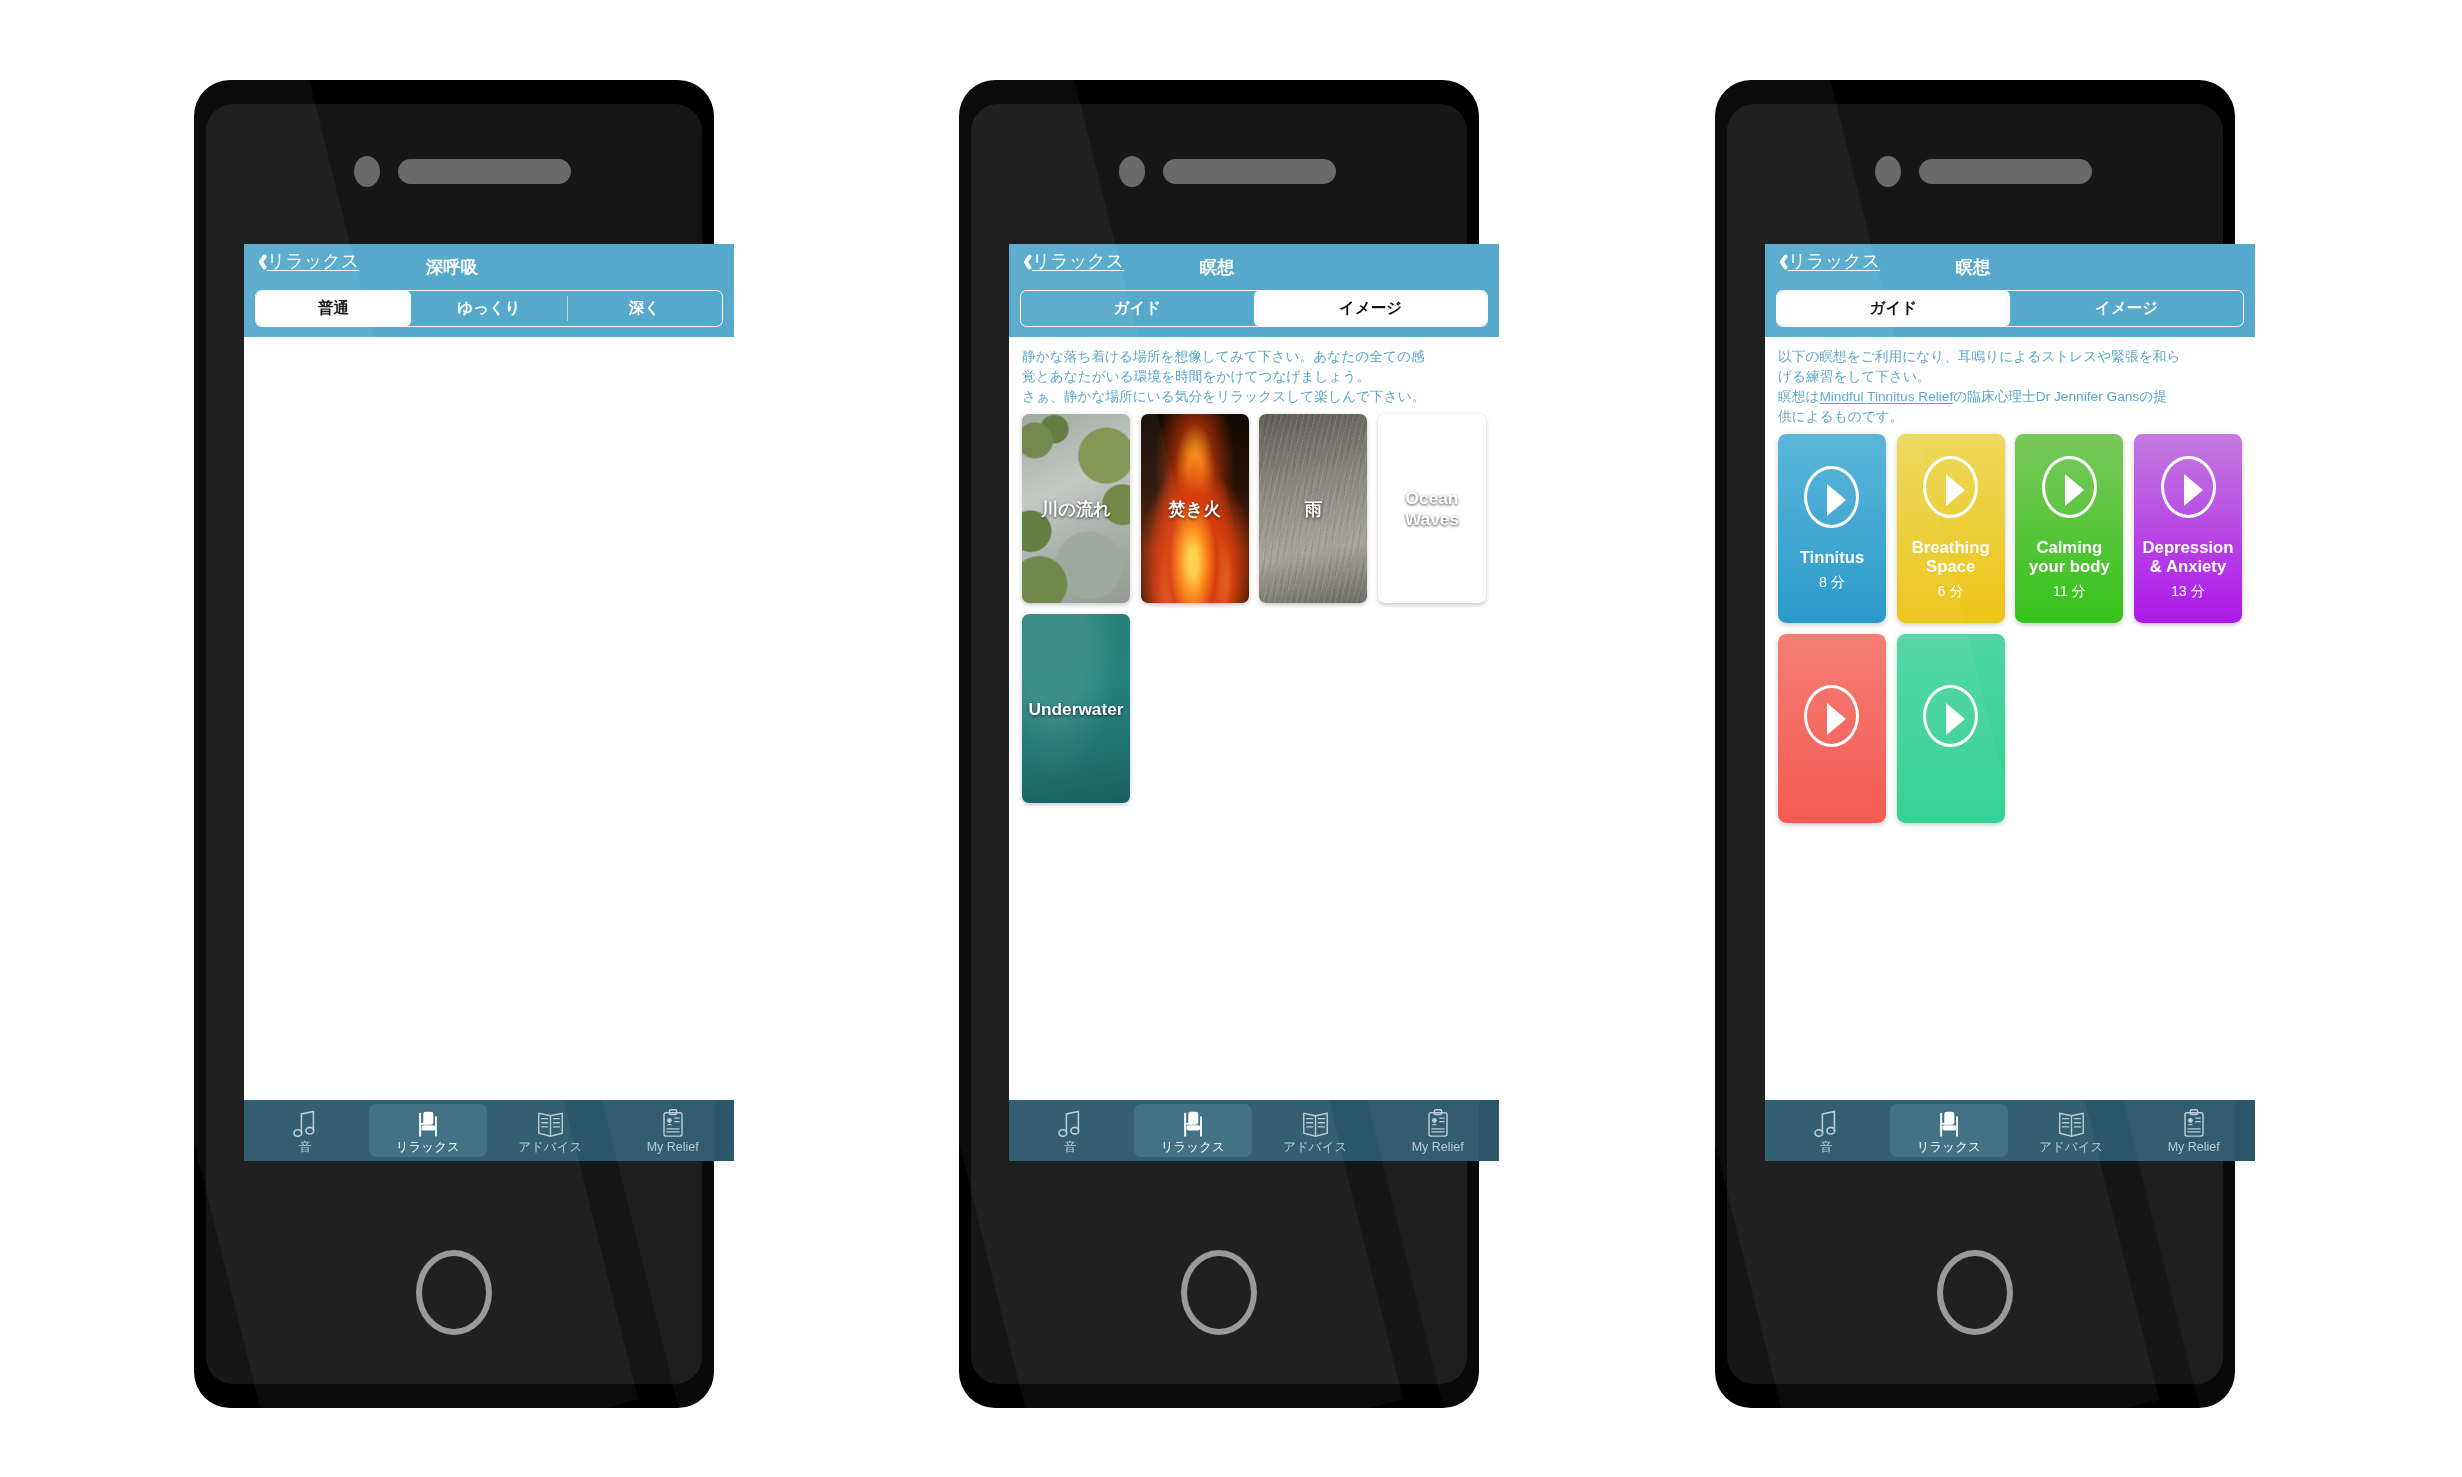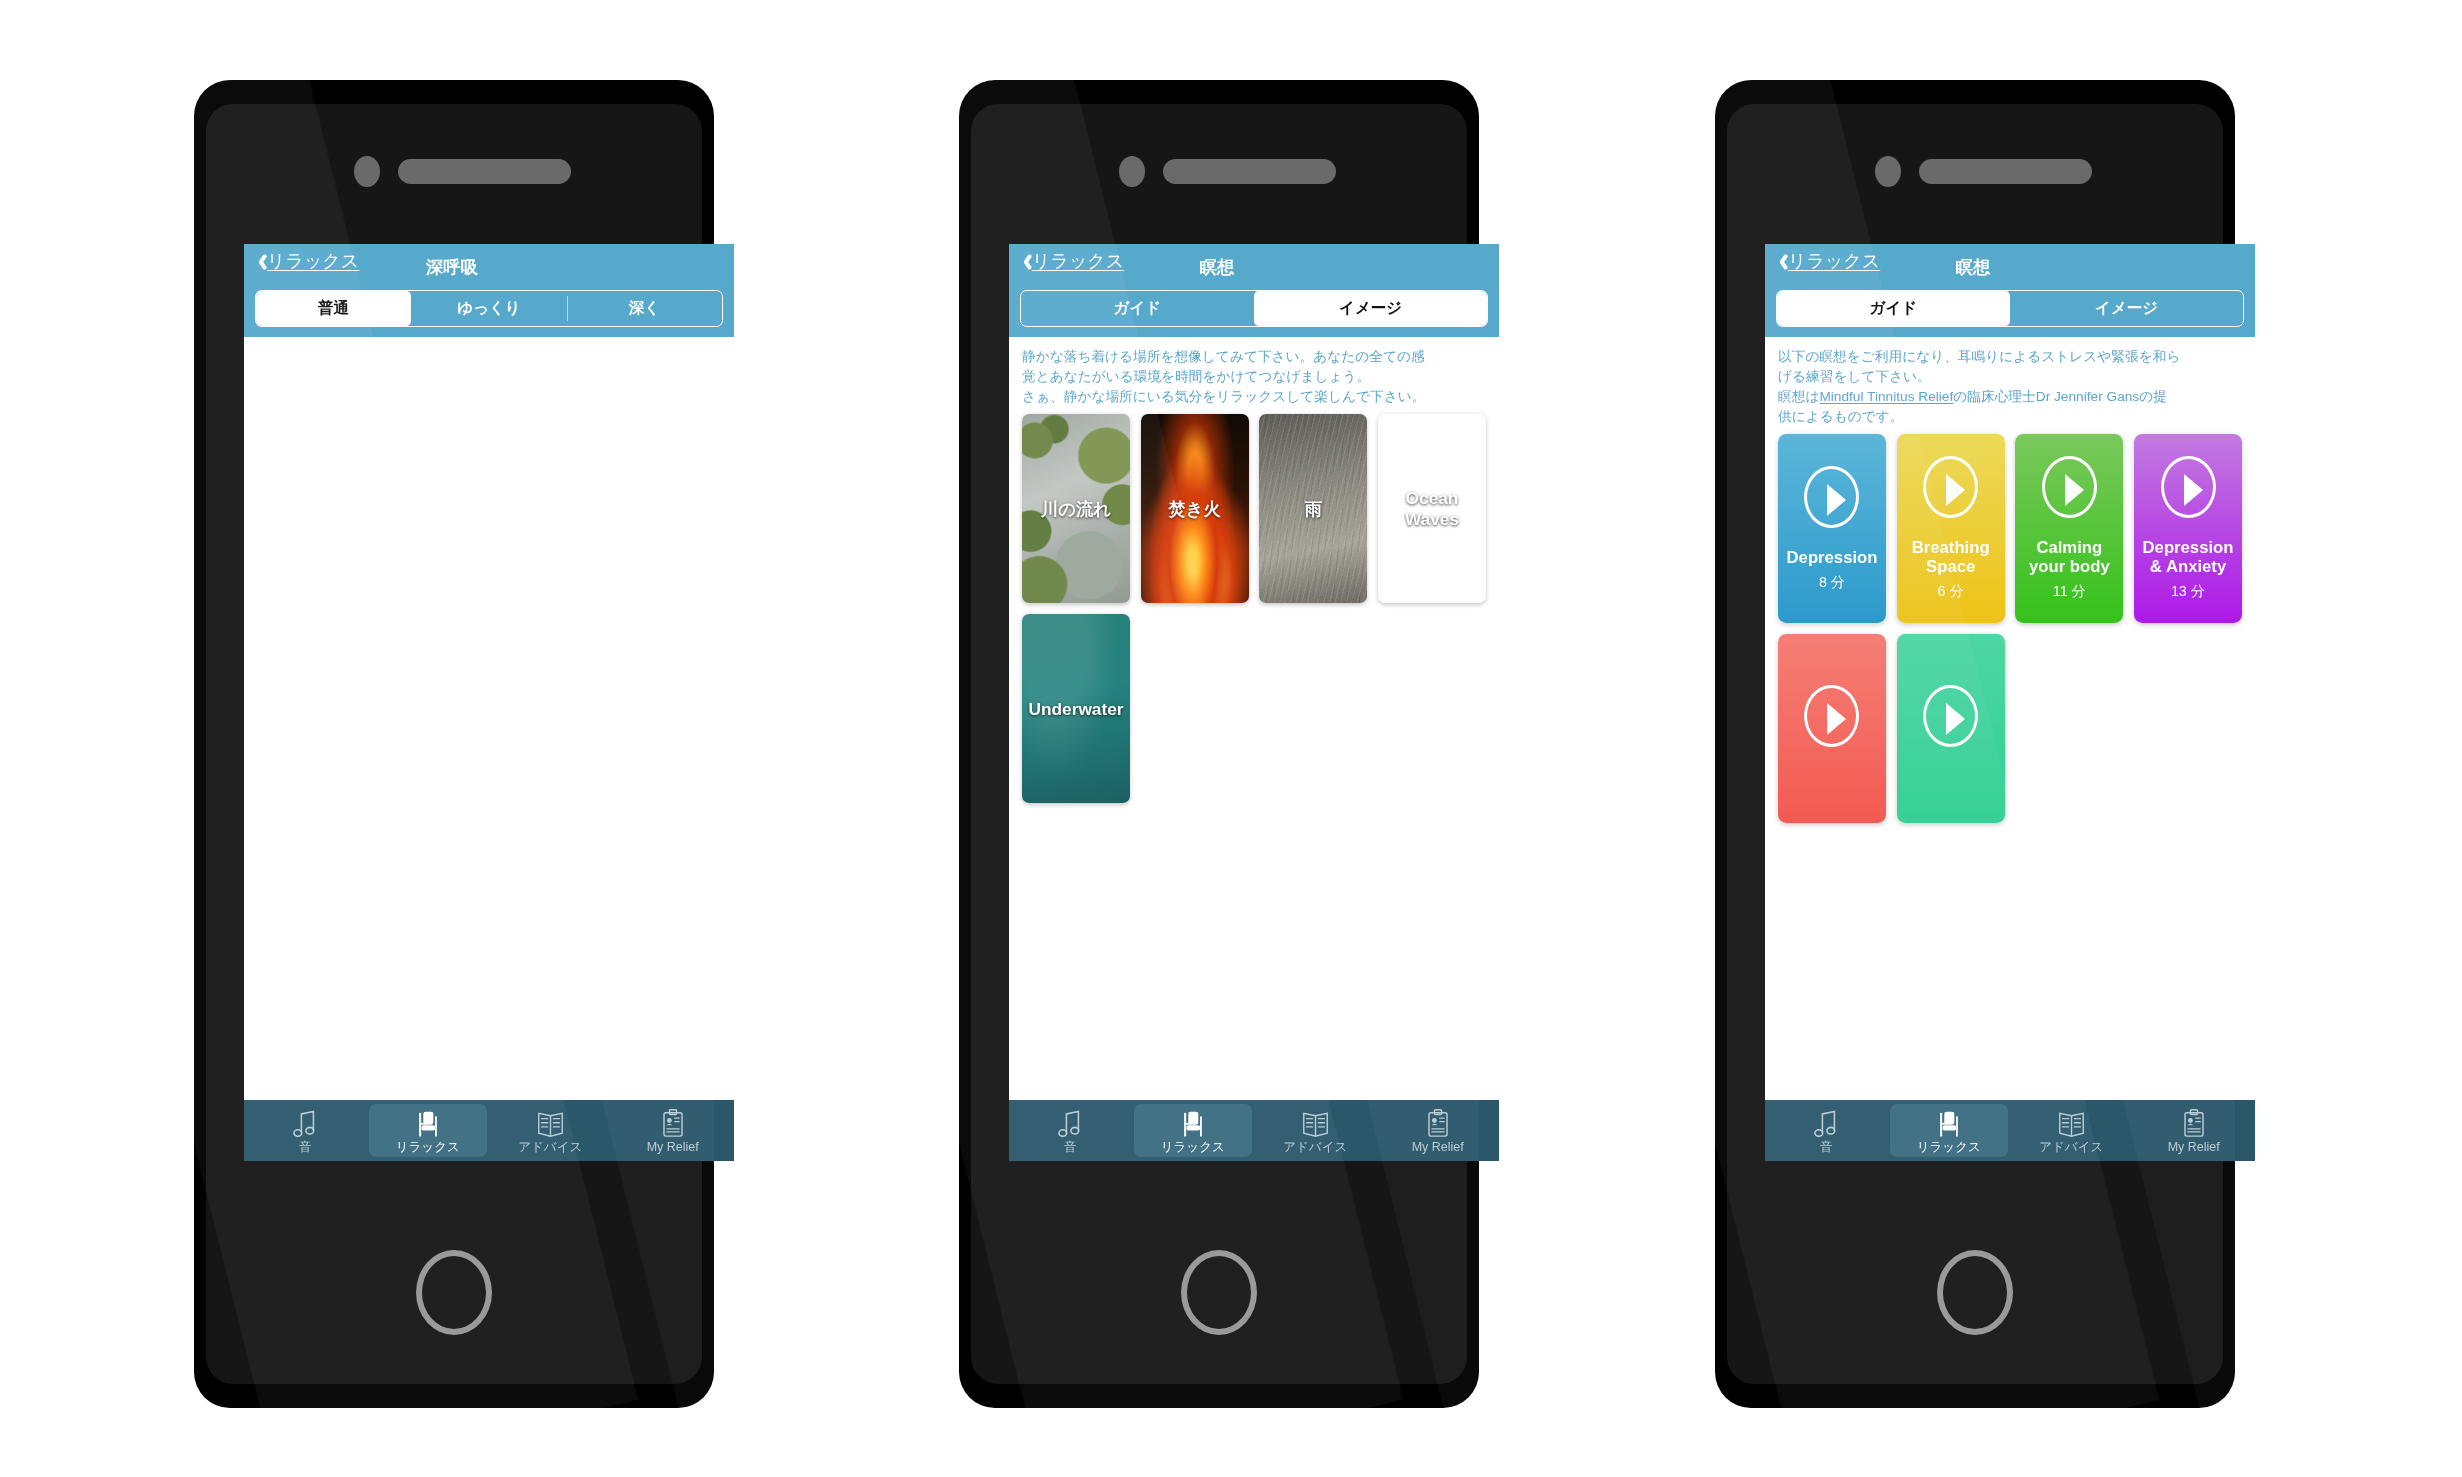--- a/index.html
+++ b/index.html
@@ -388,21 +388,21 @@
       <div class="content">
         <div class="intro">
           <div>以下の瞑想をご利用になり、耳鳴りによるストレスや緊張を和ら</div>
           <div>げる練習をして下さい。</div>
           <div><span>瞑想は</span><span class="lnk">Mindful Tinnitus Relief</span><span>の臨床心理士Dr Jennifer Gansの提</span></div>
           <div>供によるものです。</div>
         </div>
         <div class="grid">
           <div class="card c-blue">
             <span class="playic"></span>
-            <div class="ttl">Depression</div>
+            <div class="ttl">Tinnitus</div>
             <div class="dur">8 分</div>
           </div>
           <div class="card c-yellow">
             <span class="playic"></span>
             <div class="ttl">Breathing Space</div>
             <div class="dur">6 分</div>
           </div>
           <div class="card c-green">
             <span class="playic"></span>
             <div class="ttl">Calming your body</div>

